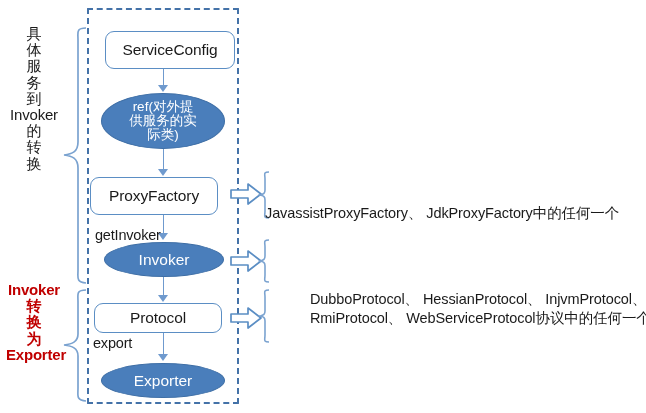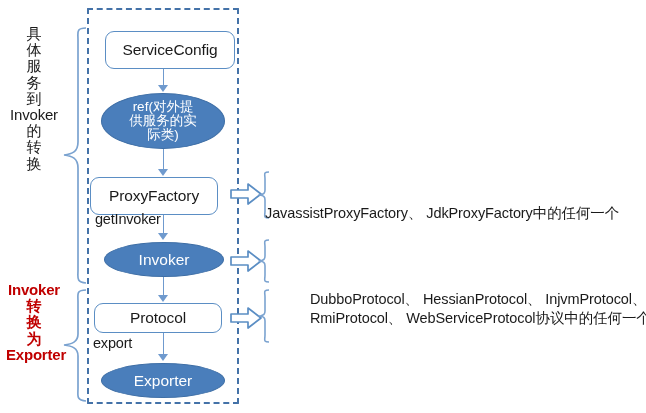--- a/index.html
+++ b/index.html
@@ -111,21 +111,21 @@
     border-top: 7px solid #6f9ace;
   }
   
   .edge-label {
     position: absolute;
     font-size: 14.5px;
     color: #1a1a1a;
     white-space: nowrap;
     letter-spacing: -0.2px;
   }
-  #edge-label-getinvoker { left: 95px; top: 211px; }
+  #edge-label-getinvoker { left: 95px; top: 227px; }
   #edge-label-export     { left: 93px; top: 335px; }
 
   
   .block-arrow { position: absolute; }
 
   
   .brace { position: absolute; }
 
   
   .annot {

